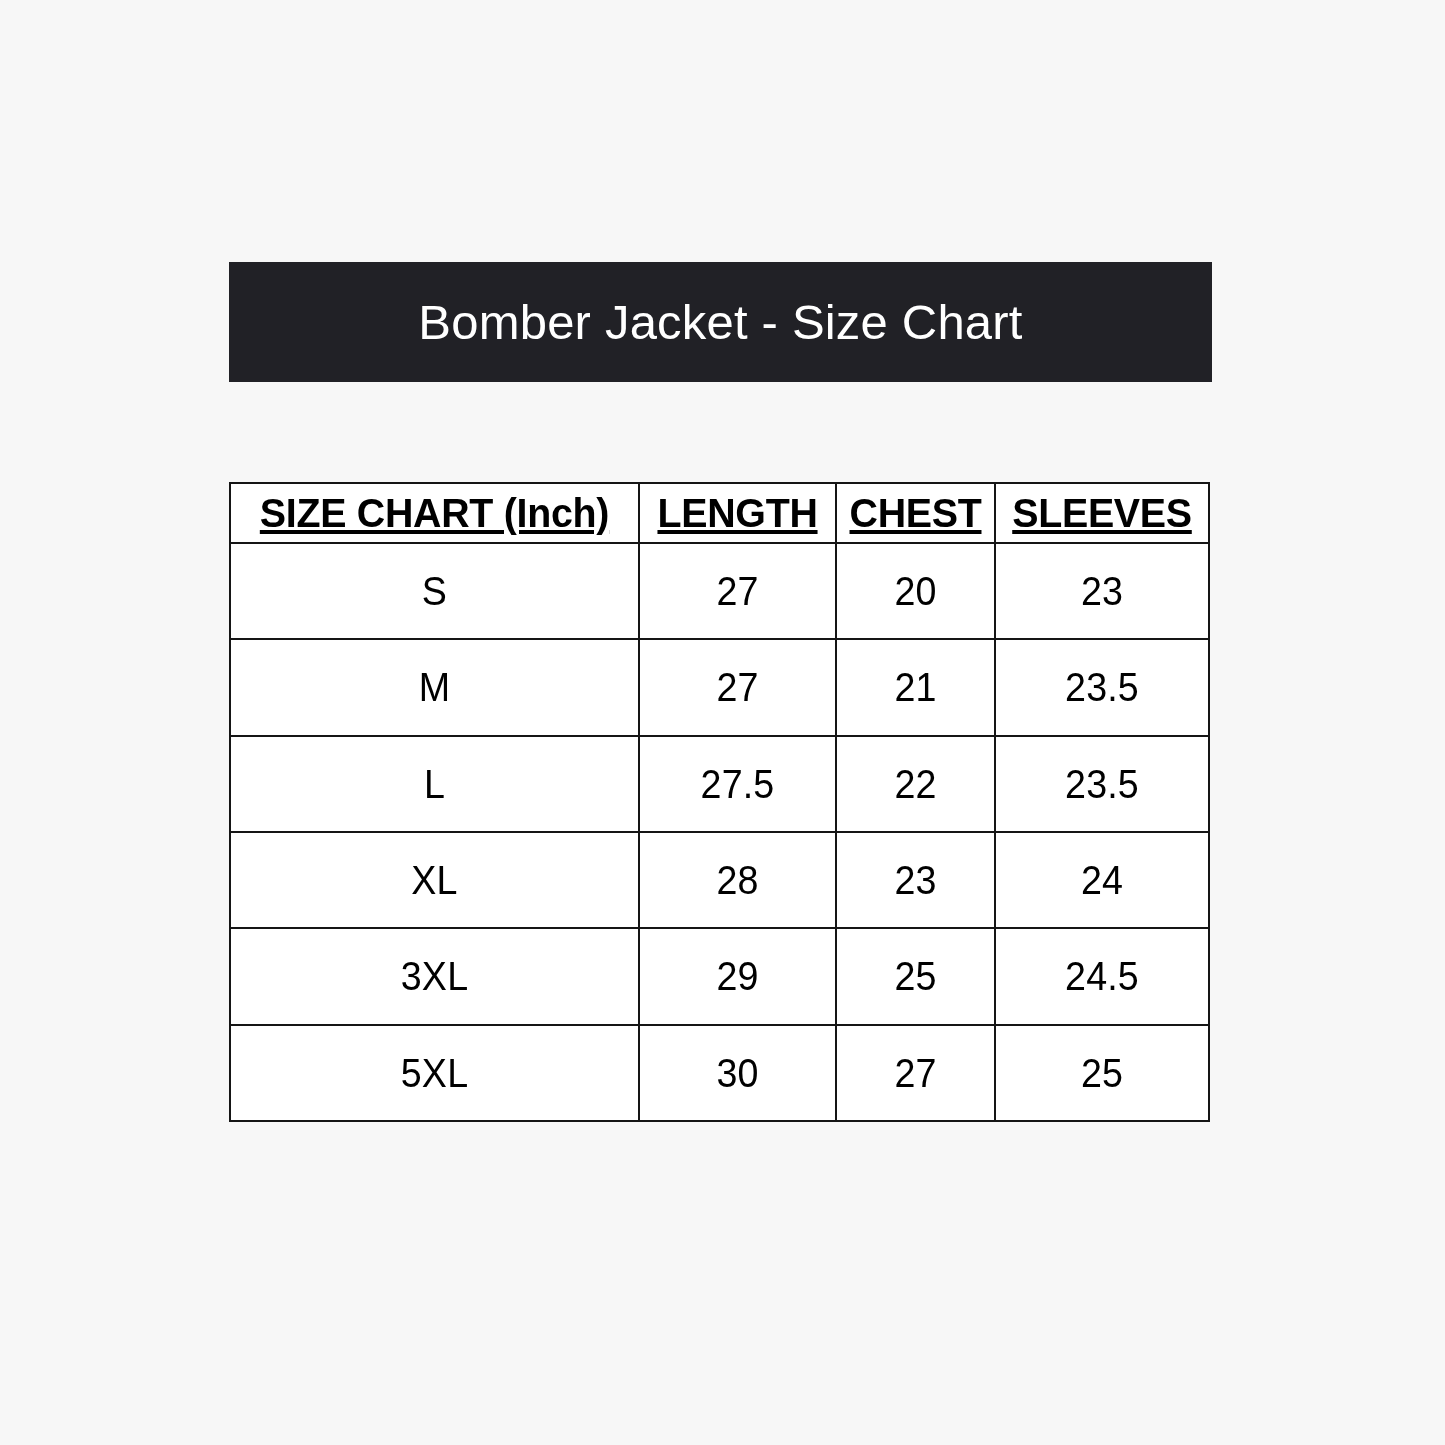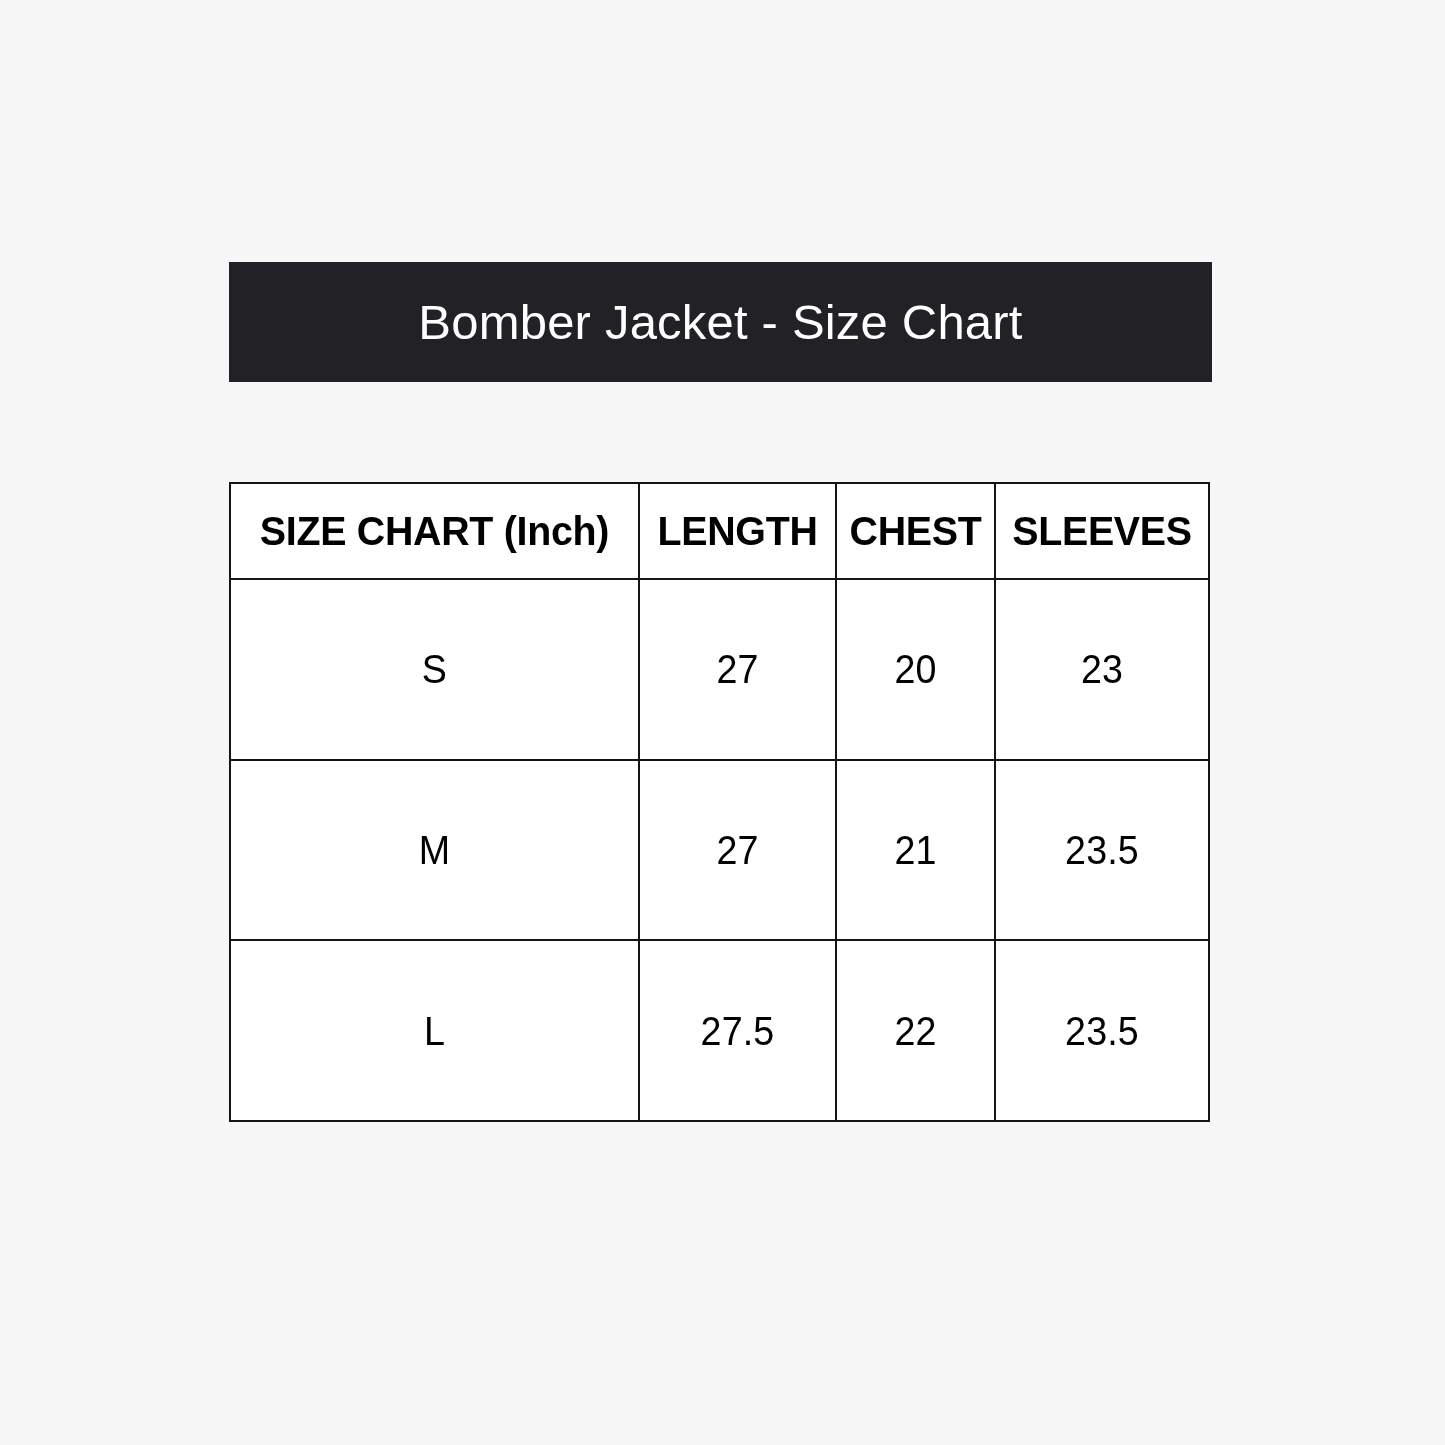--- a/index.html
+++ b/index.html
@@ -67,21 +67,21 @@
     padding: 0;
     color: #000000;
   }
 
   
   col.col-size    { width: 409px; }
   col.col-length  { width: 197px; }
   col.col-chest   { width: 159px; }
   col.col-sleeves { width: 214px; }
 
-  thead tr { height: 96px; }
+  thead tr { height: 60px; text-decoration: underline; }
   tbody tr { height: 70.5px; }
 
   table.size-table th {
     font-family: "Liberation Sans Narrow", "Liberation Sans", sans-serif;
     font-weight: 700;
     font-size: 41px;
     line-height: 1;
     letter-spacing: -0.3px;
     transform: scaleX(0.96);
     white-space: nowrap;
@@ -133,17 +133,35 @@
           <td>27</td>
           <td>21</td>
           <td>23.5</td>
         </tr>
         <tr>
           <td>L</td>
           <td>27.5</td>
           <td>22</td>
           <td>23.5</td>
         </tr>
+        <tr>
+          <td>XL</td>
+          <td>28</td>
+          <td>23</td>
+          <td>24</td>
+        </tr>
+        <tr>
+          <td>3XL</td>
+          <td>29</td>
+          <td>25</td>
+          <td>24.5</td>
+        </tr>
+        <tr>
+          <td>5XL</td>
+          <td>30</td>
+          <td>27</td>
+          <td>25</td>
+        </tr>
       </tbody>
     </table>
   </div>
 
 </div>
 
 </body></html>

